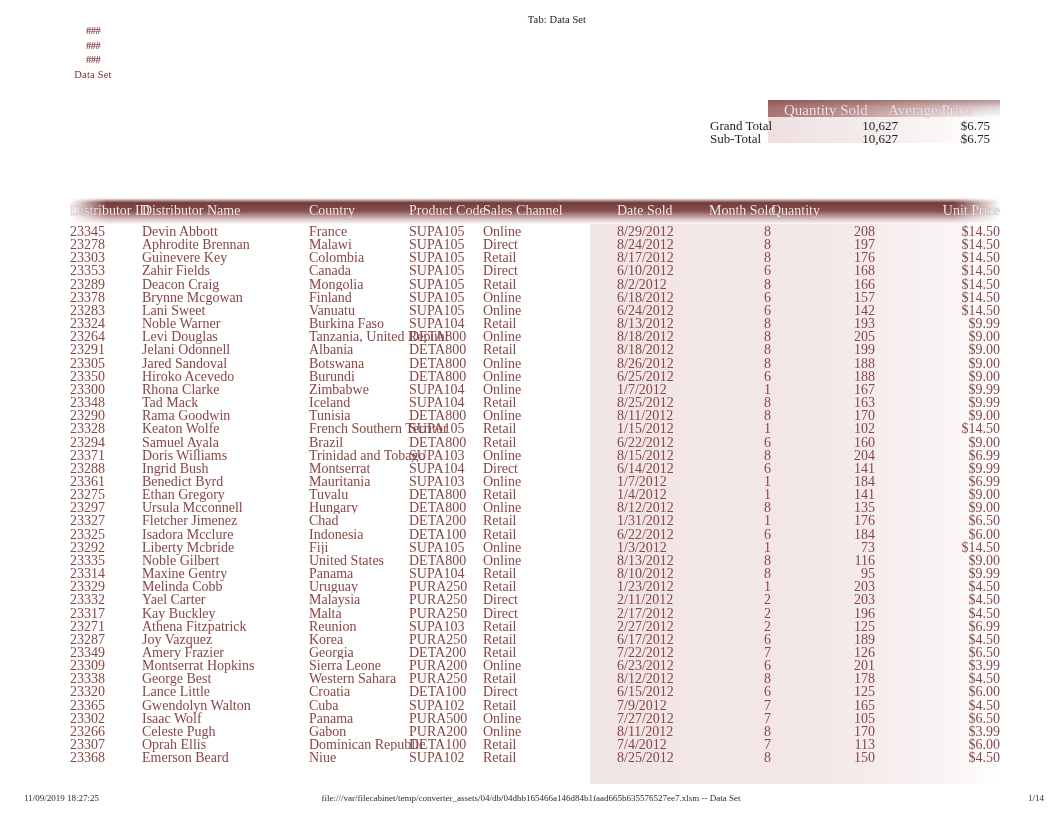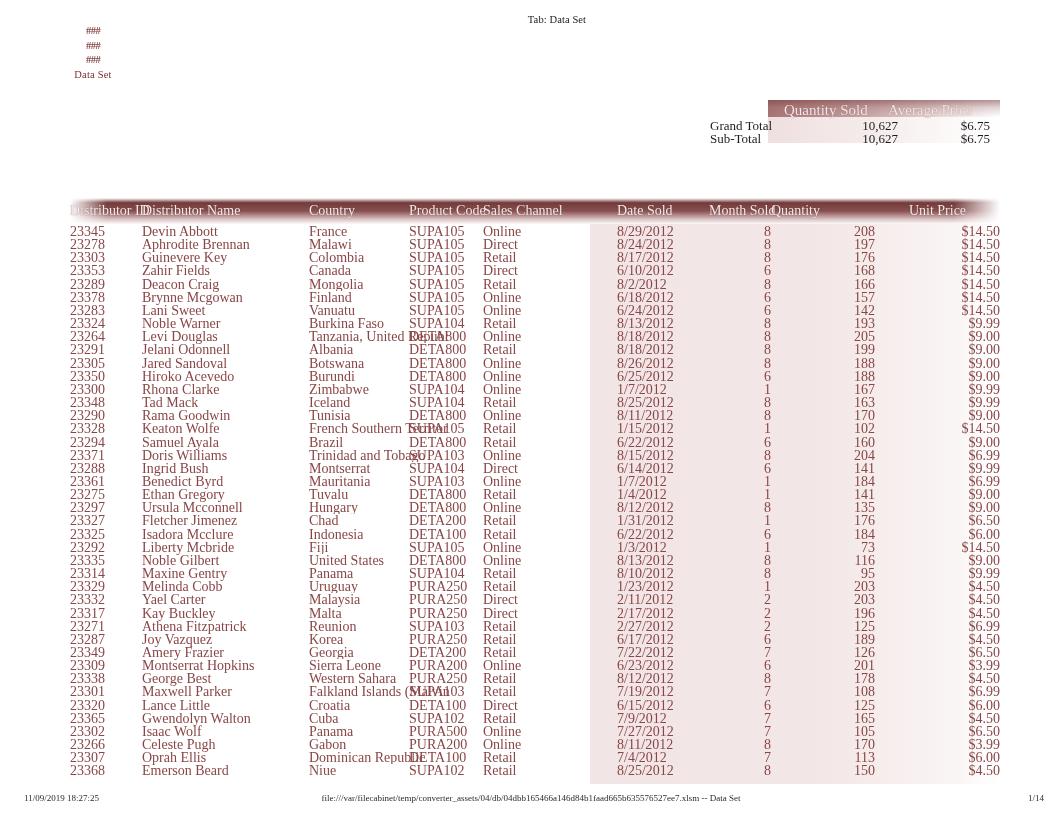--- a/index.html
+++ b/index.html
@@ -212,21 +212,21 @@
   .c-prod  { width: 74px;  text-align: left; }
   .c-chan  { width: 134px; text-align: left; }
   .c-date  { width: 92px;  text-align: left; }
   .c-month { width: 62px;  text-align: right; margin-top: 31px; }
   .c-qty   { width: 104px; text-align: right; }
   .c-price { width: 125px; text-align: right; }
 
   thead .c-month, thead .c-qty, thead .c-price { }
   thead .c-month { text-align: right; }
   thead .c-qty   { text-align: left; padding-left: 8px; }
-  thead .c-price { text-align: center; padding-right: 30px; }
+  thead .c-price { text-align: right; padding-right: 30px; }
 
   tbody .c-month { padding-right: 16px; }
   tbody .c-qty   { padding-right: 20px; }
   tbody .c-price { padding-right: 6px; }
 
   
   td.c-ctry { position: relative; }
   td.c-ctry > span {
     position: absolute;
     left: 0; top: 0;
@@ -759,33 +759,20 @@
             <span>Western Sahara</span>
           </td>
           <td class="c-prod">PURA250</td>
           <td class="c-chan">Retail</td>
           <td class="c-date">8/12/2012</td>
           <td class="c-month">8</td>
           <td class="c-qty">178</td>
           <td class="c-price">$4.50</td>
         </tr>
         <tr>
-          <td class="c-id">23301</td>
-          <td class="c-name">Maxwell Parker</td>
-          <td class="c-ctry">
-            <span>Falkland Islands (Malvin</span>
-          </td>
-          <td class="c-prod">SUPA103</td>
-          <td class="c-chan">Retail</td>
-          <td class="c-date">7/19/2012</td>
-          <td class="c-month">7</td>
-          <td class="c-qty">108</td>
-          <td class="c-price">$6.99</td>
-        </tr>
-        <tr>
           <td class="c-id">23320</td>
           <td class="c-name">Lance Little</td>
           <td class="c-ctry">
             <span>Croatia</span>
           </td>
           <td class="c-prod">DETA100</td>
           <td class="c-chan">Direct</td>
           <td class="c-date">6/15/2012</td>
           <td class="c-month">6</td>
           <td class="c-qty">125</td>

